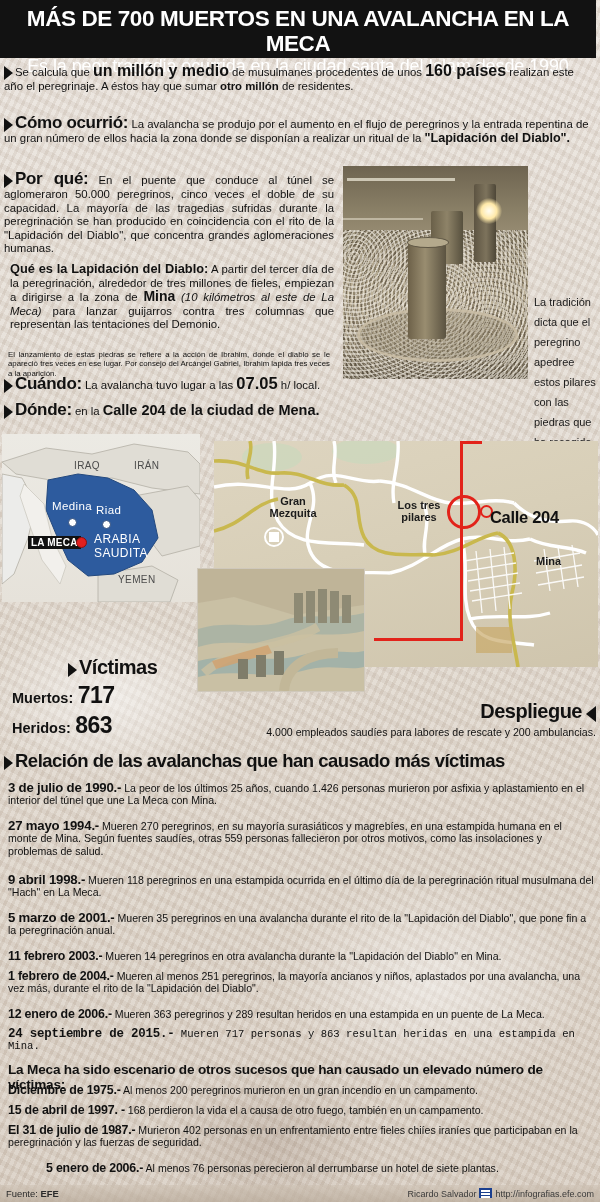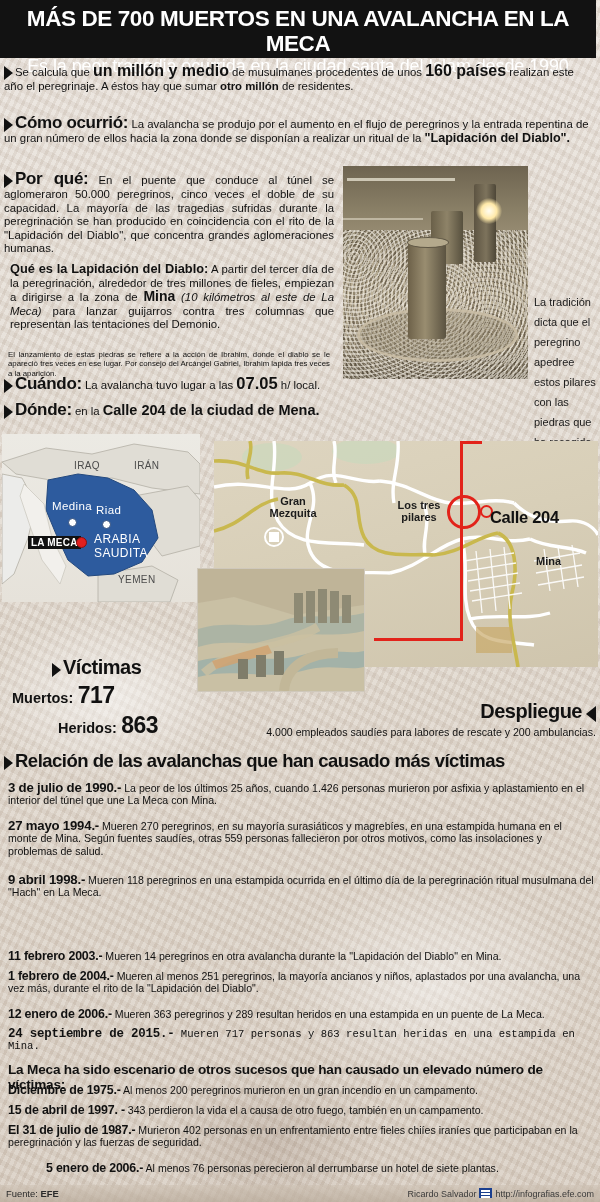--- a/index.html
+++ b/index.html
@@ -277,28 +277,28 @@
       </g>
       <g fill="#7f7d6a">
         <rect x="40" y="90" width="10" height="20"></rect>
           <rect x="58" y="86" width="10" height="22"></rect>
         <rect x="76" y="82" width="10" height="24"></rect>
       </g>
       <path d="M86,122 C88,96 112,84 140,84" stroke="#c2b798" stroke-width="10" fill="none"></path>
     </svg>
   </div>
 
-  <div class="blk" style="left:4px;top:656px;padding-left:48px;">
+  <div class="blk" style="left:20px;top:656px;padding-left:48px;">
     <span class="arw"></span><span class="ttl">Víctimas</span>
   </div>
   <div class="blk" style="left:12px;top:682px;">
     <span class="b" style="font-size:14.5px;">Muertos:</span>
     <span class="b" style="font-size:23px;letter-spacing:-.5px;">717</span>
   </div>
-  <div class="blk" style="left:12px;top:712px;margin-left:46px;">
+  <div class="blk" style="left:12px;top:712px;">
     <span class="b" style="font-size:14.5px;">Heridos:</span>
     <span class="b" style="font-size:23px;letter-spacing:-.5px;">863</span>
   </div>
 
   <div class="blk" style="left:462px;top:700px;width:134px;text-align:right;">
     <span class="ttl">Despliegue</span><span class="arw arw-l"></span>
   </div>
   <div class="blk" style="left:240px;top:726px;width:356px;text-align:right;font-size:10.6px;">4.000 empleados saudíes para labores de rescate y 200 ambulancias.</div>
 
   <div class="blk" style="left:4px;top:750px;">
@@ -307,40 +307,43 @@
 
   <div class="ev" style="left:8px;top:782px;width:586px;">
     <span class="d">3 de julio de 1990.-</span><span> La peor de los últimos 25 años,  cuando 1.426 personas murieron por asfixia y aplastamiento en el interior del túnel que une La Meca con Mina.</span>
   </div>
   <div class="ev" style="left:8px;top:820px;width:586px;">
     <span class="d">27 mayo 1994.-</span><span> Mueren 270 peregrinos, en su mayoría surasiáticos y magrebíes, en una estampida humana en el monte de Mina. Según fuentes saudíes, otras 559 personas fallecieron por otros motivos, como las insolaciones y problemas de salud.</span>
   </div>
   <div class="ev" style="left:8px;top:874px;width:586px;">
     <span class="d">9 abril 1998.-</span><span> Mueren 118 peregrinos en una estampida ocurrida en el último día de la peregrinación ritual musulmana del "Hach" en La Meca.</span>
   </div>
+  <div class="ev" style="left:8px;top:912px;width:586px;">
+    <span class="d">5 marzo de 2001.-</span><span> Mueren 35 peregrinos en una avalancha durante el rito de la "Lapidación del Diablo", que pone fin a la peregrinación anual.</span>
+  </div>
   <div class="ev sm" style="left:8px;top:950px;width:586px;">
     <span class="d">11 febrero 2003.-</span><span> Mueren 14 peregrinos en otra avalancha durante la "Lapidación del Diablo" en Mina.</span>
   </div>
   <div class="ev sm" style="left:8px;top:970px;width:586px;">
     <span class="d">1 febrero de 2004.-</span><span> Mueren al menos 251 peregrinos, la mayoría ancianos y niños, aplastados por una avalancha, una vez más, durante el rito de la "Lapidación del Diablo".</span>
   </div>
   <div class="ev sm" style="left:8px;top:1008px;width:586px;">
     <span class="d">12 enero de 2006.-</span><span> Mueren 363 peregrinos y 289 resultan heridos en una estampida en un puente de La Meca.</span>
   </div>
   <div class="ev sm" style="left:8px;top:1028px;width:586px;font-family:Liberation Mono, monospace;">
     <span class="d">24 septiembre de 2015.-</span><span> Mueren 717 personas y 863 resultan heridas en una estampida en Mina.</span>
   </div>
 
   <div class="blk b" style="left:8px;top:1062px;width:586px;font-size:13.6px;letter-spacing:-.2px;">La Meca ha sido escenario de otros sucesos que han causado un elevado número de víctimas:</div>
 
   <div class="ev sm" style="left:8px;top:1084px;width:586px;">
     <span class="d">Diciembre de 1975.-</span><span> Al menos 200 peregrinos murieron en un gran incendio en un campamento.</span>
   </div>
   <div class="ev sm" style="left:8px;top:1104px;width:586px;">
-    <span class="d">15 de abril de 1997. -</span><span> 343 perdieron la vida el  a causa de otro fuego, también en un campamento.</span>
+    <span class="d">15 de abril de 1997. -</span><span> 168 perdieron la vida el  a causa de otro fuego, también en un campamento.</span>
   </div>
   <div class="ev sm" style="left:8px;top:1124px;width:586px;">
     <span class="d">El 31 de julio de 1987.-</span><span> Murieron 402 personas en un enfrentamiento entre fieles chiíes iraníes que participaban en la peregrinación y las fuerzas de seguridad.</span>
   </div>
   <div class="ev sm" style="left:24px;top:1162px;width:586px;margin-left:22px;">
     <span class="d">5 enero de 2006.-</span><span> Al menos 76 personas perecieron al derrumbarse un hotel de siete plantas.</span>
   </div>
 
   <div class="ftr">
     <div class="src">

